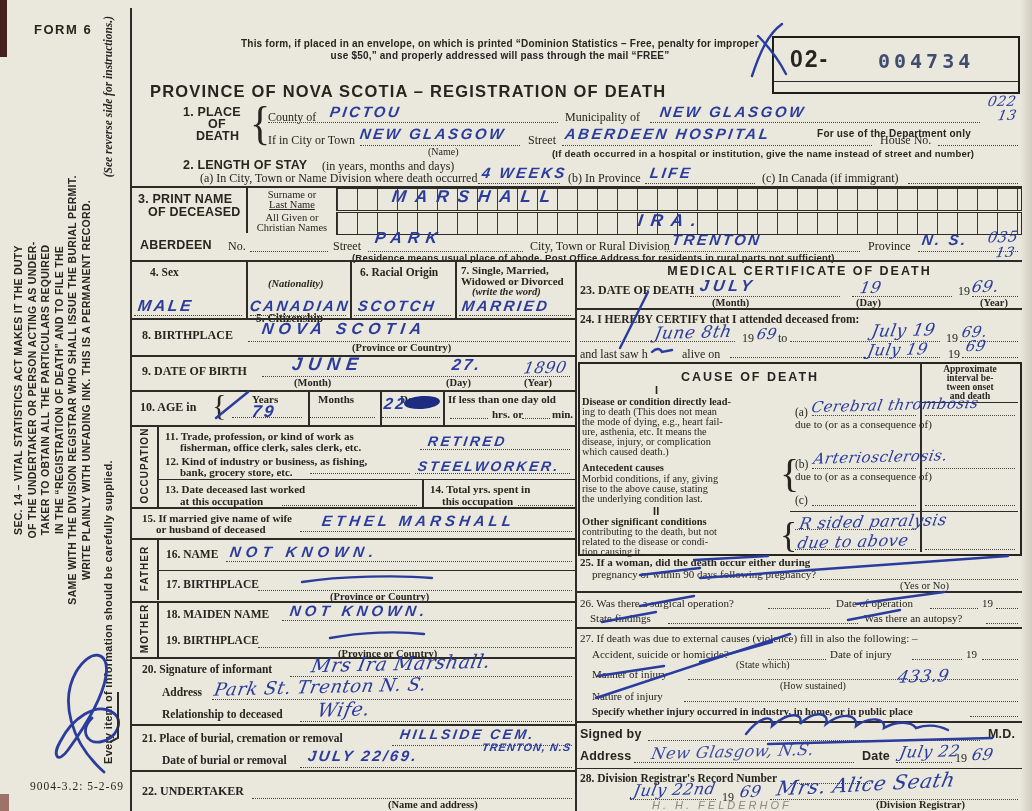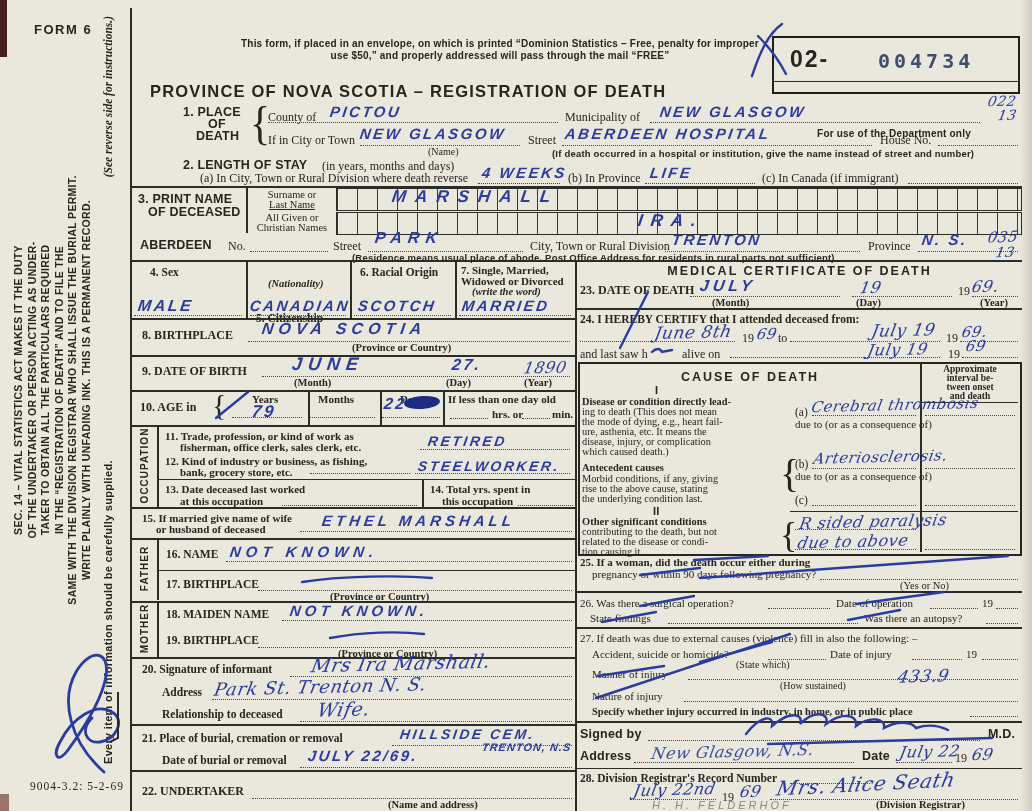--- a/index.html
+++ b/index.html
@@ -88,21 +88,21 @@
   <span class="ab sr" style="left:428px;top:146px;font-size:10px;">(Name)</span>
   <span class="ab sr" style="left:528px;top:133px;font-size:12px;">Street</span>
   <span class="ab hw" style="left:565px;top:125px;font-size:15px;">ABERDEEN HOSPITAL</span>
   <div class="dl" style="left:562px;top:144px;width:310px;"></div>
   <span class="ab sr" style="left:880px;top:133px;font-size:12px;">House No.</span>
   <div class="dl" style="left:938px;top:144px;width:80px;"></div>
   <div class="ab sb" style="left:552px;top:148px;font-size:9.5px;">(If death occurred in a hospital or institution, give the name instead of street and number)</div>
 
   <span class="ab sb" style="left:183px;top:158px;font-size:12.5px;">2. LENGTH OF STAY</span>
   <span class="ab sr" style="left:322px;top:159px;font-size:12px;">(in years, months and days)</span>
-  <span class="ab sr" style="left:200px;top:171px;font-size:12px;">(a) In City, Town or Rural Division where death reverse</span>
+  <span class="ab sr" style="left:200px;top:171px;font-size:12px;">(a) In City, Town or Name Division where death occurred</span>
   <span class="ab hw" style="left:482px;top:164px;font-size:15px;">4 WEEKS</span>
   <div class="dl" style="left:478px;top:182px;width:82px;"></div>
   <span class="ab sr" style="left:568px;top:171px;font-size:12px;">(b) In Province</span>
   <span class="ab hw" style="left:650px;top:164px;font-size:15px;">LIFE</span>
   <div class="dl" style="left:645px;top:182px;width:110px;"></div>
   <span class="ab sr" style="left:762px;top:171px;font-size:12px;">(c) In Canada (if immigrant)</span>
   <div class="dl" style="left:908px;top:182px;width:110px;"></div>
 
   <div class="hr" style="left:131px;top:186px;width:891px;"></div>
   <div class="vr" style="left:246px;top:186px;height:47px;"></div>

